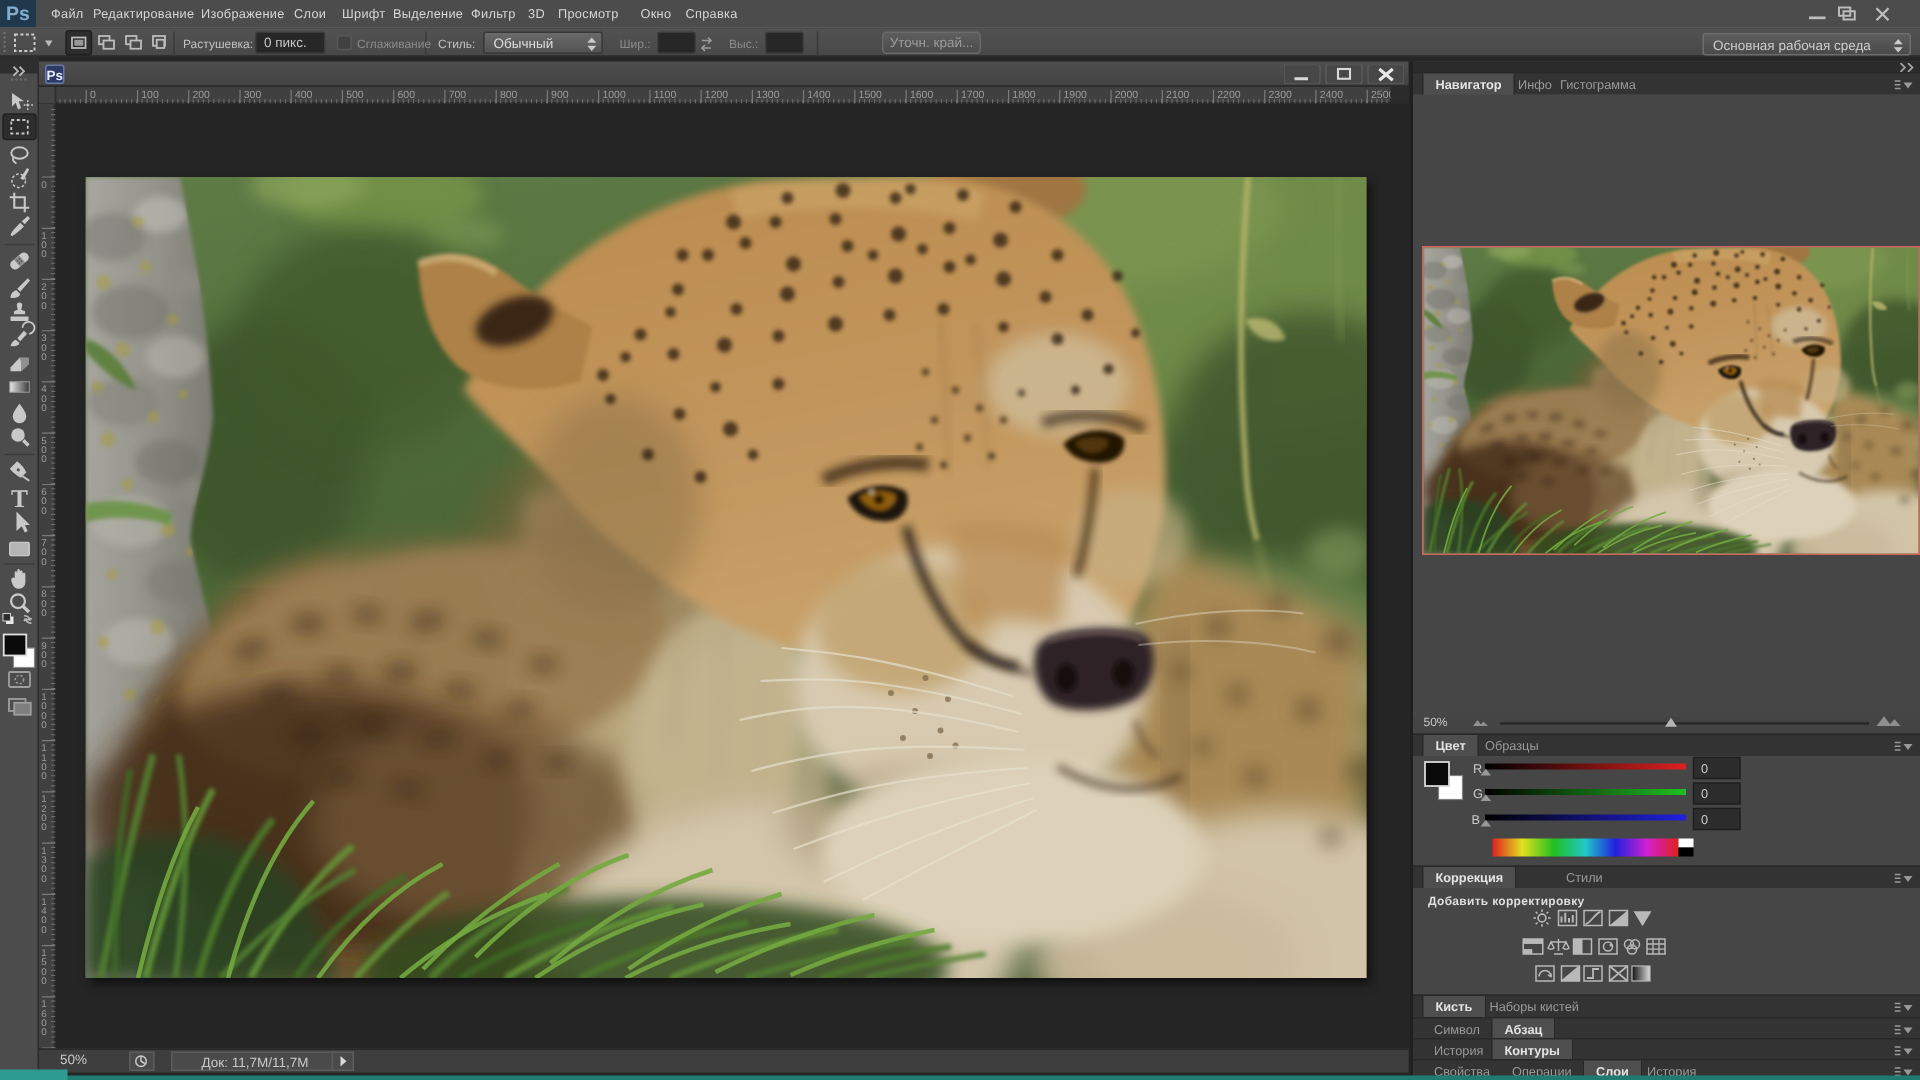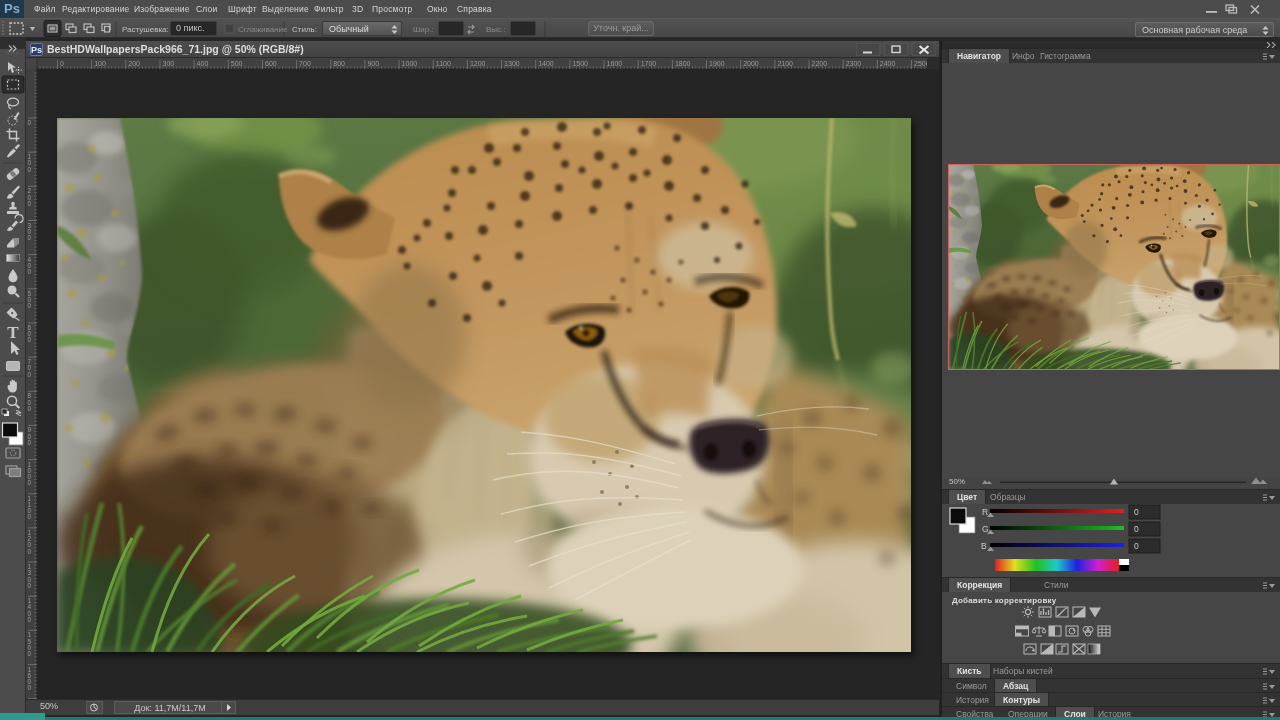--- a/index.html
+++ b/index.html
@@ -234,21 +234,20 @@
       <circle cx="0" cy="0" r="2.8" fill="none" stroke="#9f9f9f" stroke-width="1" stroke-dasharray="1.5 1.2"></circle>
     </g>
 <g transform="translate(13,433)">
       <rect x="-7" y="-5" width="11" height="8" fill="none" stroke="#9f9f9f" stroke-width="1.2"></rect>
       <rect x="-3.5" y="-2.5" width="11" height="8" fill="#7e7e7e" stroke="#9f9f9f" stroke-width="1.2"></rect>
     </g>
   </svg>
 
 <div id="doctitle" class="abs">
   <div id="psfileicon" class="abs">Ps</div>
-  <span class="txt abs" style="left:21px;">BestHDWallpapersPack966_71.jpg @ 50% (RGB/8#)</span>
   <svg class="abs" style="right:3px;top:2px;" width="80" height="13">
     <g>
       <rect x="0" y="0" width="24" height="13" rx="2" fill="#474747" stroke="#5a5a5a" stroke-width="1"></rect>
       <rect x="28" y="0" width="24" height="13" rx="2" fill="#474747" stroke="#5a5a5a" stroke-width="1"></rect>
       <rect x="56" y="0" width="24" height="13" rx="2" fill="#474747" stroke="#5a5a5a" stroke-width="1"></rect>
       <rect x="7" y="8.5" width="9" height="2" fill="#d8d8d8"></rect>
       <rect x="36" y="3" width="8" height="6.5" fill="none" stroke="#d8d8d8" stroke-width="1.4"></rect>
       <path d="M63.5 3 L72.5 10.5 M72.5 3 L63.5 10.5" stroke="#e8e8e8" stroke-width="2"></path>
     </g>
   </svg>

